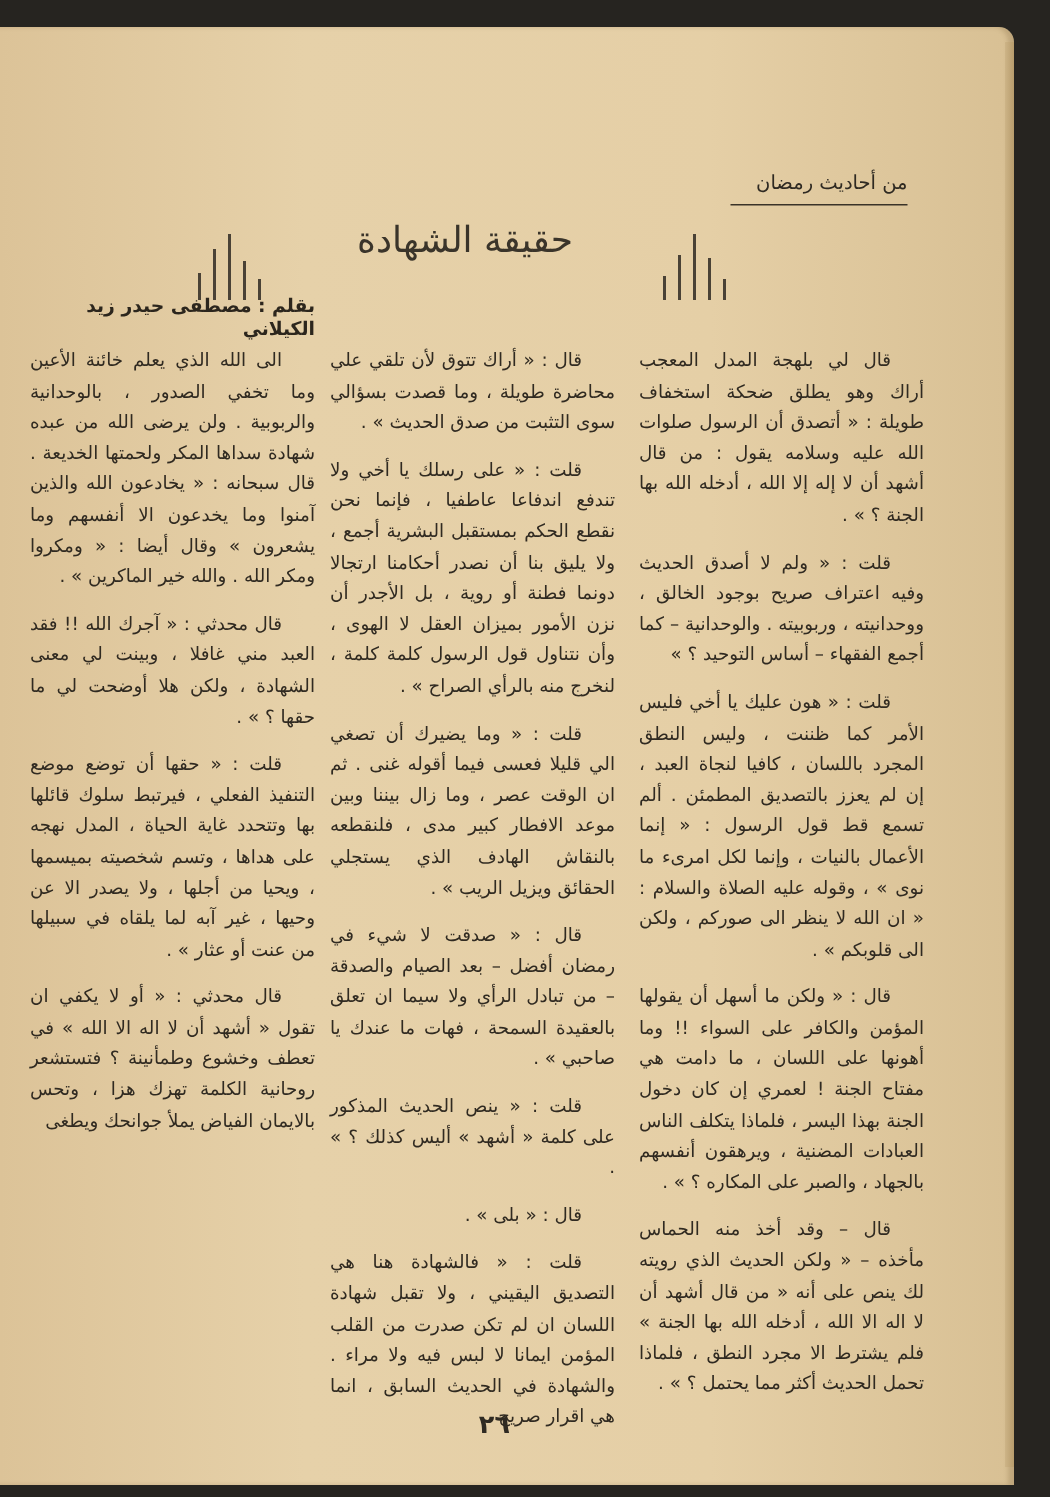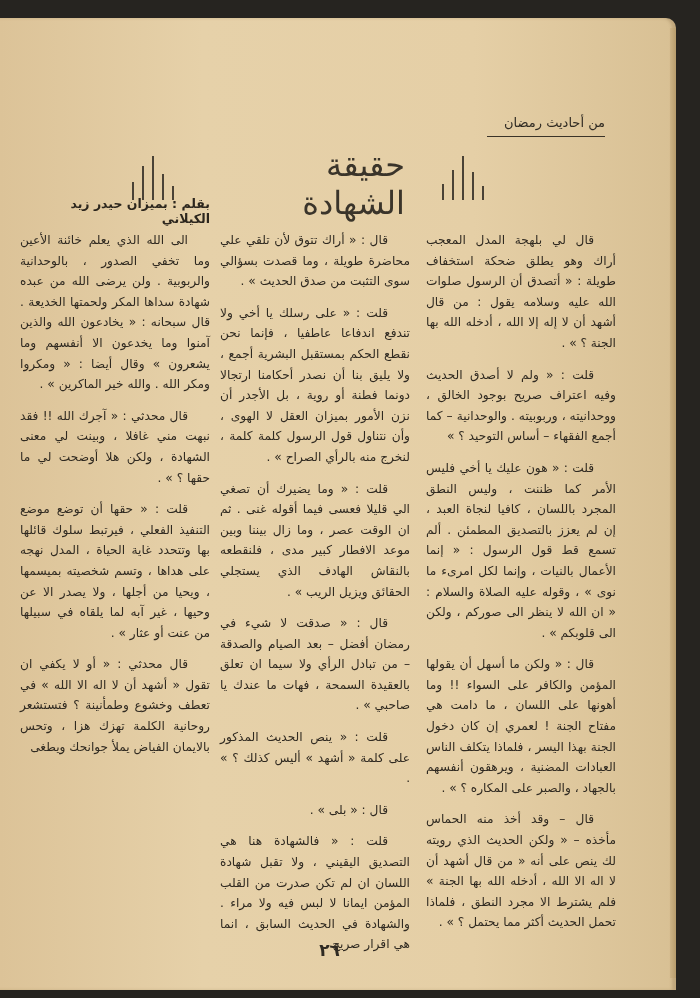--- a/index.html
+++ b/index.html
@@ -50,23 +50,24 @@
       top: 128px;
       left: 120px;
       width: 440px;
       height: 55px;
     }
     .title {
       position: absolute;
       left: 95px;
       top: 0;
       width: 190px;
+      text-align: center;
       direction: rtl;
       font-family: "DejaVu Serif", serif;
-      font-size: 32px;
+      font-size: 24px;
       color: #3a342a;
       letter-spacing: 0.5px;
     }
     .deco {
       position: absolute;
       top: 10px;
       height: 44px;
       width: 50px;
     }
     .deco span {
@@ -133,21 +134,21 @@
     <div class="title">حقيقة الشهادة</div>
     <div class="deco right">
       <span style="left:2px;height:16px"></span>
       <span style="left:12px;height:30px"></span>
       <span style="left:22px;height:44px"></span>
       <span style="left:32px;height:28px"></span>
       <span style="left:42px;height:14px"></span>
     </div>
   </div>
 
-  <div class="byline">بقلم : بميزان حيدر زيد الكيلاني</div>
+  <div class="byline">بقلم : مصطفى حيدر زيد الكيلاني</div>
 
   <div class="col col-right">
     <p>قال لي بلهجة المدل المعجب أراك وهو يطلق ضحكة استخفاف طويلة : « أتصدق أن الرسول صلوات الله عليه وسلامه يقول : من قال أشهد أن لا إله إلا الله ، أدخله الله بها الجنة ؟ » .</p>
     <p>قلت : « ولم لا أصدق الحديث وفيه اعتراف صريح بوجود الخالق ، ووحدانيته ، وربوبيته . والوحدانية – كما أجمع الفقهاء – أساس التوحيد ؟ »</p>
     <p>قلت : « هون عليك يا أخي فليس الأمر كما ظننت ، وليس النطق المجرد باللسان ، كافيا لنجاة العبد ، إن لم يعزز بالتصديق المطمئن . ألم تسمع قط قول الرسول : « إنما الأعمال بالنيات ، وإنما لكل امرىء ما نوى » ، وقوله عليه الصلاة والسلام : « ان الله لا ينظر الى صوركم ، ولكن الى قلوبكم » .</p>
     <p>قال : « ولكن ما أسهل أن يقولها المؤمن والكافر على السواء !! وما أهونها على اللسان ، ما دامت هي مفتاح الجنة ! لعمري إن كان دخول الجنة بهذا اليسر ، فلماذا يتكلف الناس العبادات المضنية ، ويرهقون أنفسهم بالجهاد ، والصبر على المكاره ؟ » .</p>
     <p>قال – وقد أخذ منه الحماس مأخذه – « ولكن الحديث الذي رويته لك ينص على أنه « من قال أشهد أن لا اله الا الله ، أدخله الله بها الجنة » فلم يشترط الا مجرد النطق ، فلماذا تحمل الحديث أكثر مما يحتمل ؟ » .</p>
   </div>
 
   <div class="col col-mid">
@@ -155,19 +156,19 @@
     <p>قلت : « على رسلك يا أخي ولا تندفع اندفاعا عاطفيا ، فإنما نحن نقطع الحكم بمستقبل البشرية أجمع ، ولا يليق بنا أن نصدر أحكامنا ارتجالا دونما فطنة أو روية ، بل الأجدر أن نزن الأمور بميزان العقل لا الهوى ، وأن نتناول قول الرسول كلمة كلمة ، لنخرج منه بالرأي الصراح » .</p>
     <p>قلت : « وما يضيرك أن تصغي الي قليلا فعسى فيما أقوله غنى . ثم ان الوقت عصر ، وما زال بيننا وبين موعد الافطار كبير مدى ، فلنقطعه بالنقاش الهادف الذي يستجلي الحقائق ويزيل الريب » .</p>
     <p>قال : « صدقت لا شيء في رمضان أفضل – بعد الصيام والصدقة – من تبادل الرأي ولا سيما ان تعلق بالعقيدة السمحة ، فهات ما عندك يا صاحبي » .</p>
     <p>قلت : « ينص الحديث المذكور على كلمة « أشهد » أليس كذلك ؟ » .</p>
     <p>قال : « بلى » .</p>
     <p>قلت : « فالشهادة هنا هي التصديق اليقيني ، ولا تقبل شهادة اللسان ان لم تكن صدرت من القلب المؤمن ايمانا لا لبس فيه ولا مراء . والشهادة في الحديث السابق ، انما هي اقرار صريح</p>
   </div>
 
   <div class="col col-left">
     <p>الى الله الذي يعلم خائنة الأعين وما تخفي الصدور ، بالوحدانية والربوبية . ولن يرضى الله من عبده شهادة سداها المكر ولحمتها الخديعة . قال سبحانه : « يخادعون الله والذين آمنوا وما يخدعون الا أنفسهم وما يشعرون » وقال أيضا : « ومكروا ومكر الله . والله خير الماكرين » .</p>
-    <p>قال محدثي : « آجرك الله !! فقد نبهت مني غافلا ، وبينت لي معنى الشهادة ، ولكن هلا أوضحت لي ما حقها ؟ » .</p>
+    <p>قال محدثي : « آجرك الله !! فقد العبد مني غافلا ، وبينت لي معنى الشهادة ، ولكن هلا أوضحت لي ما حقها ؟ » .</p>
     <p>قلت : « حقها أن توضع موضع التنفيذ الفعلي ، فيرتبط سلوك قائلها بها وتتحدد غاية الحياة ، المدل نهجه على هداها ، وتسم شخصيته بميسمها ، ويحيا من أجلها ، ولا يصدر الا عن وحيها ، غير آبه لما يلقاه في سبيلها من عنت أو عثار » .</p>
     <p>قال محدثي : « أو لا يكفي ان تقول « أشهد أن لا اله الا الله » في تعطف وخشوع وطمأنينة ؟ فتستشعر روحانية الكلمة تهزك هزا ، وتحس بالايمان الفياض يملأ جوانحك ويطغى</p>
   </div>
 
   <div class="page-number">٢٦</div>
 </div>
 
 </body></html>

